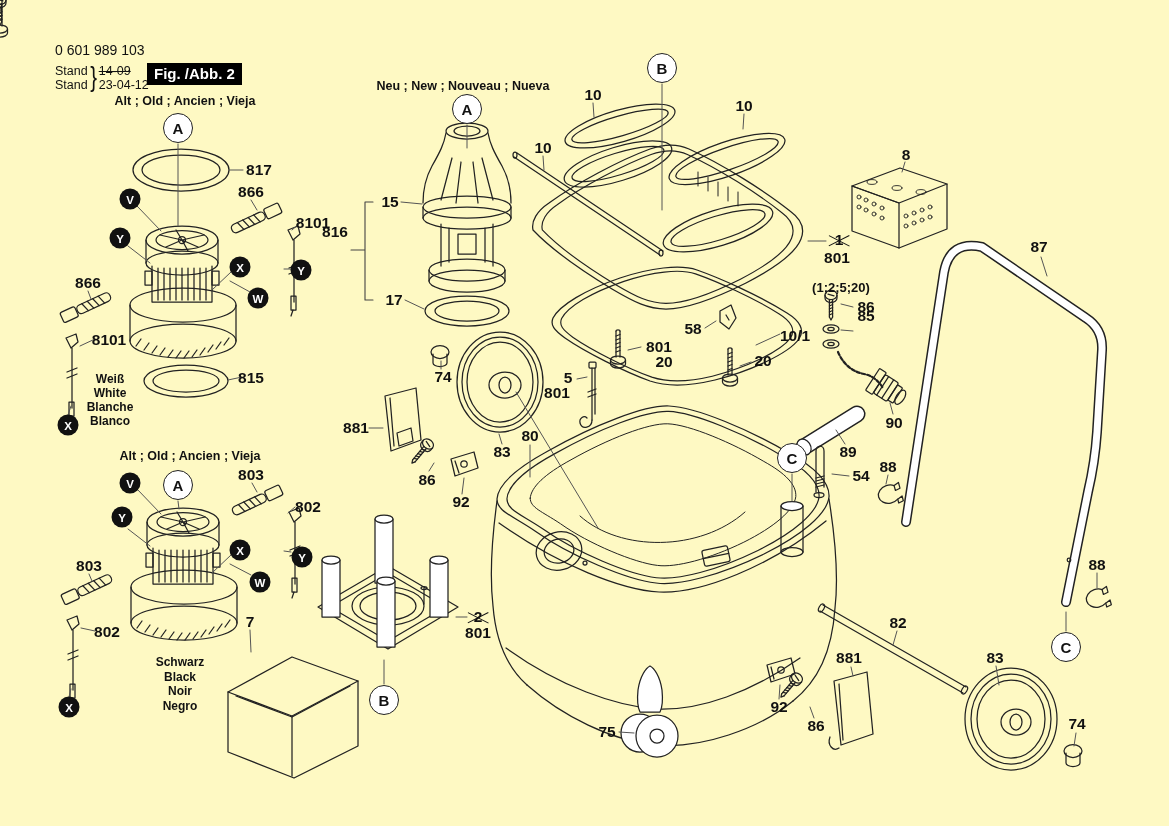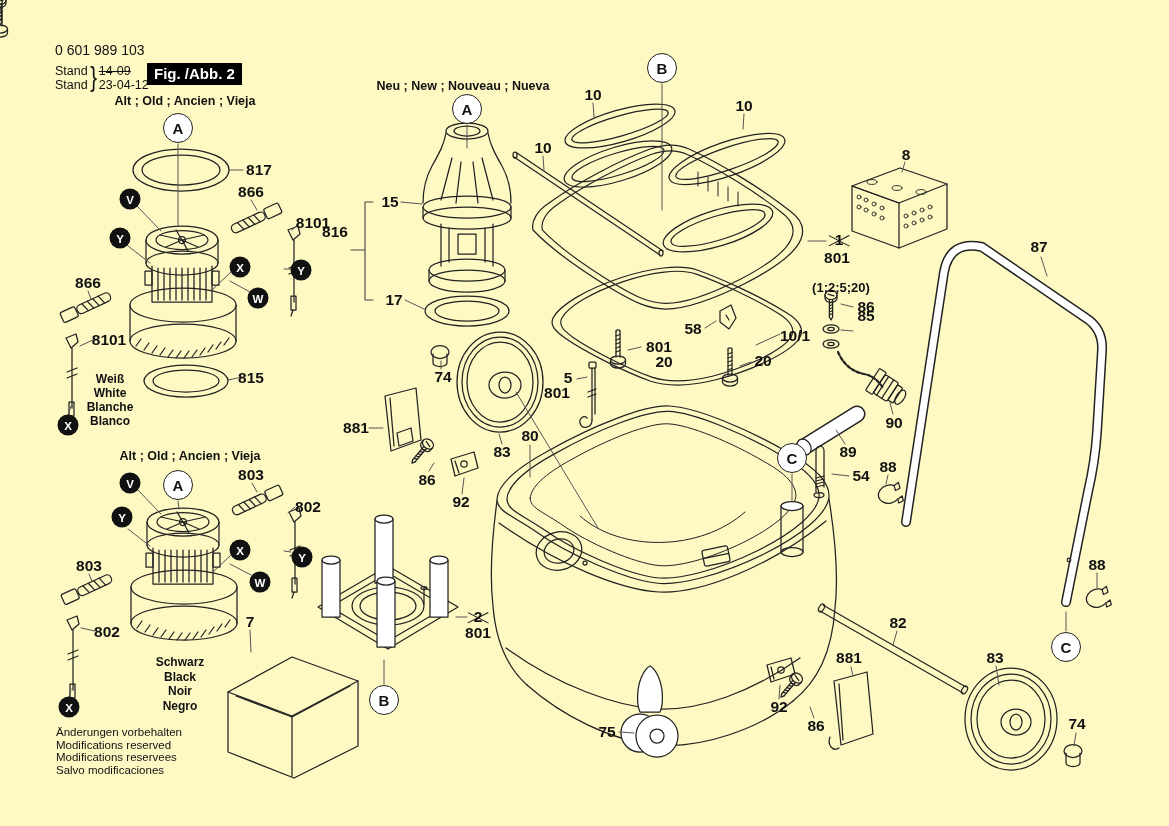--- a/index.html
+++ b/index.html
@@ -418,26 +418,20 @@
       </div>
       <div class="brace">}</div>
       <div class="hdr-col">
         <span class="struck">14-09</span>
         <span>23-04-12</span>
       </div>
     </div>
   </div>
   <div id="fig-box">Fig. /Abb. 2</div>
 
-  <div id="footer">
-    <div>Änderungen vorbehalten</div>
-    <div>Modifications reserved</div>
-    <div>Modifications reservees</div>
-    <div>Salvo modificaciones</div>
-  </div>
 
   <div id="labels-layer">
       <div class="lbl header" style="left: 185px; top: 101px;">Alt ; Old ; Ancien ; Vieja</div>
       <div class="lbl part" style="left: 259px; top: 170px;">817</div>
       <div class="lbl part" style="left: 251px; top: 192px;">866</div>
       <div class="lbl part" style="left: 313px; top: 223px;">8101</div>
       <div class="lbl part" style="left: 88px; top: 283px;">866</div>
       <div class="lbl part" style="left: 109px; top: 340px;">8101</div>
       <div class="lbl part" style="left: 251px; top: 378px;">815</div>
       <div class="lbl variant" style="left: 110px; top: 379px;">Weiß</div>

